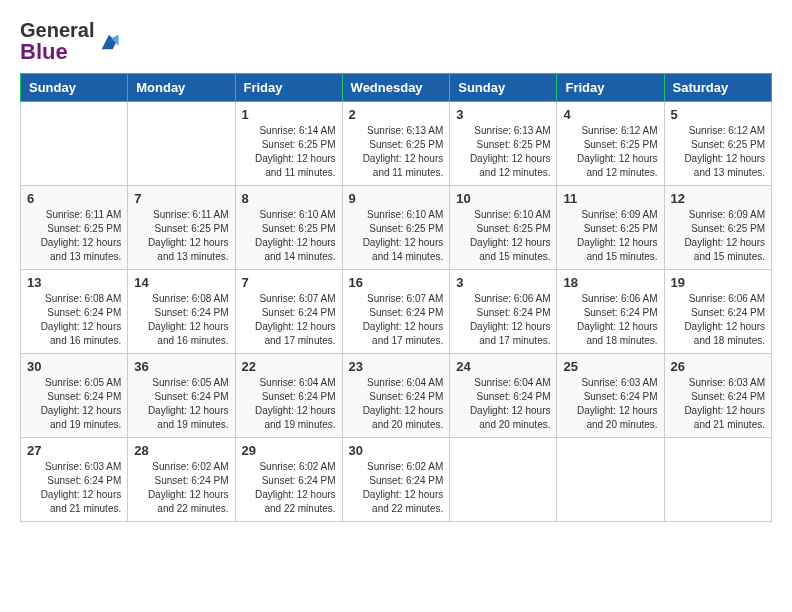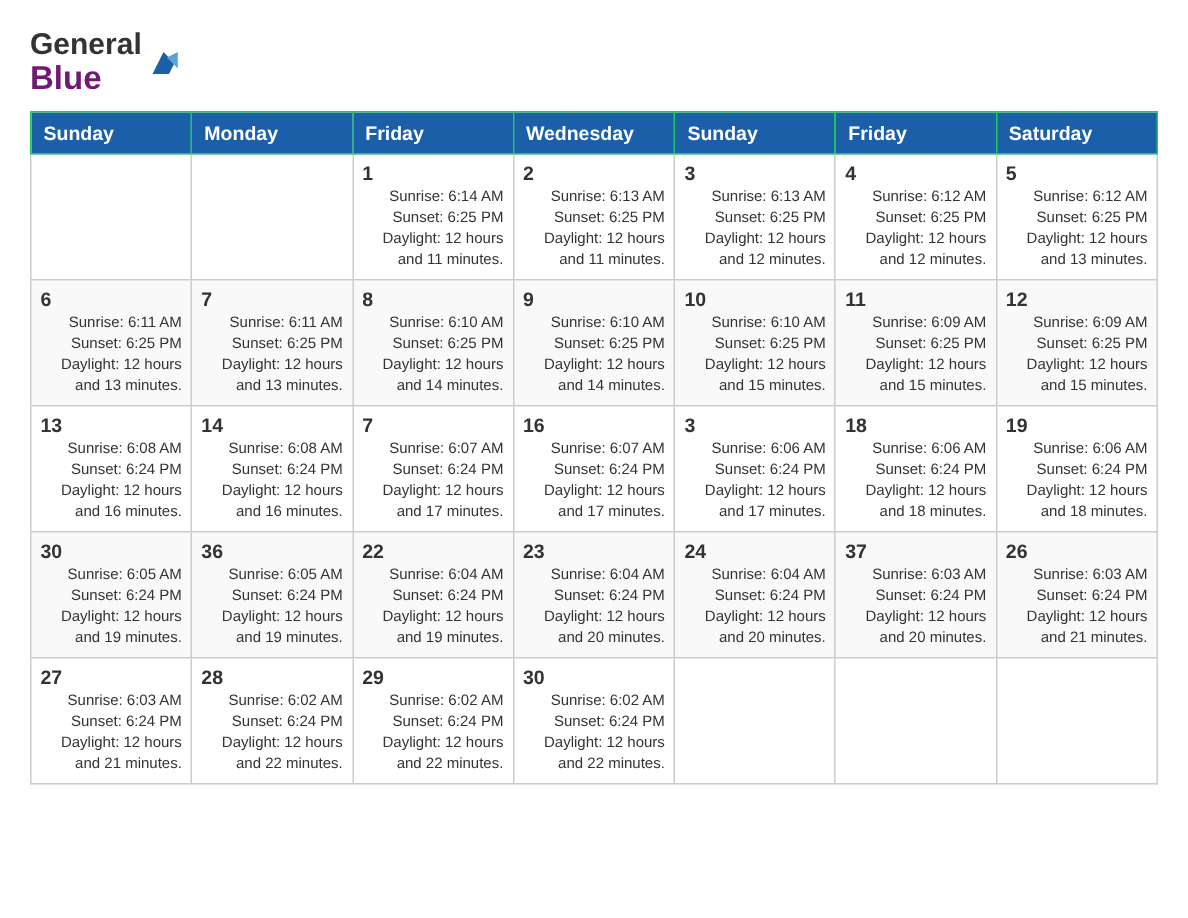--- a/index.html
+++ b/index.html
@@ -272,21 +272,21 @@
 Sunset: 6:24 PM
 Daylight: 12 hours and 20 minutes.</div>
         </td>
         <td>
           <span class="day-num">24</span>
           <div class="day-info" style="white-space: pre-line;">Sunrise: 6:04 AM
 Sunset: 6:24 PM
 Daylight: 12 hours and 20 minutes.</div>
         </td>
         <td>
-          <span class="day-num">37</span>
+          <span class="day-num">25</span>
           <div class="day-info" style="white-space: pre-line;">Sunrise: 6:03 AM
 Sunset: 6:24 PM
 Daylight: 12 hours and 20 minutes.</div>
         </td>
         <td>
           <span class="day-num">26</span>
           <div class="day-info" style="white-space: pre-line;">Sunrise: 6:03 AM
 Sunset: 6:24 PM
 Daylight: 12 hours and 21 minutes.</div>
         </td>

